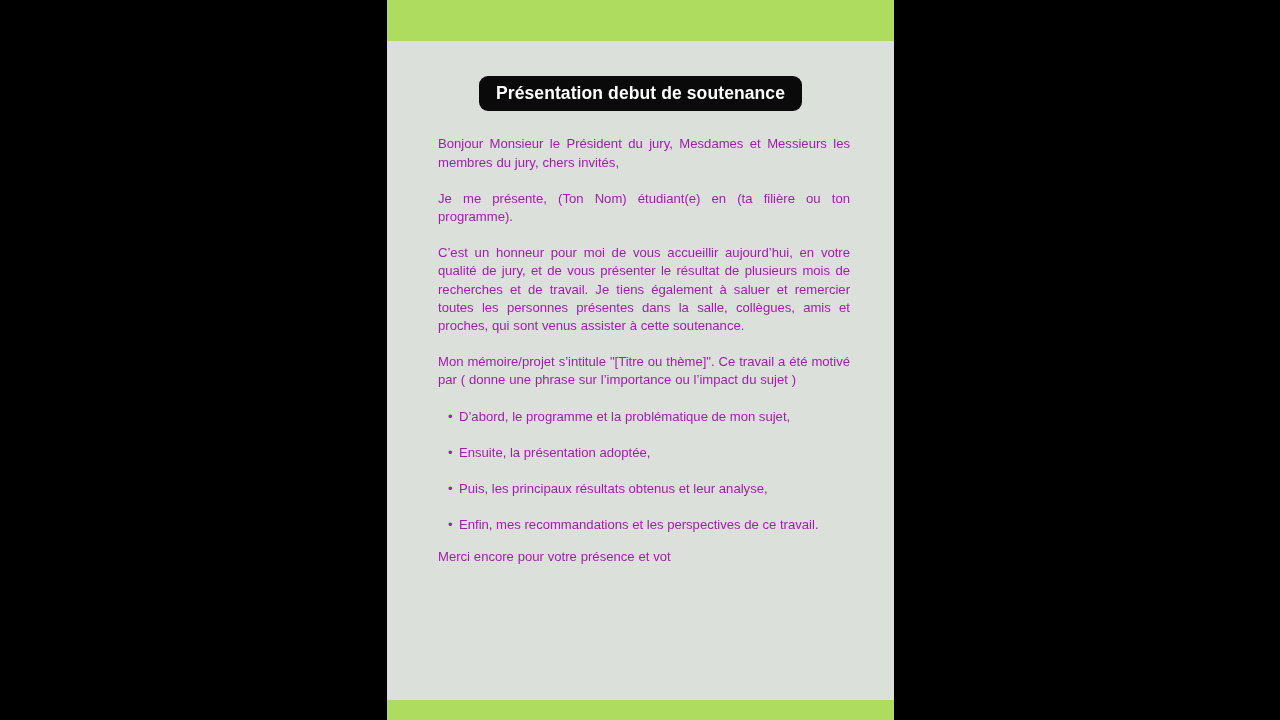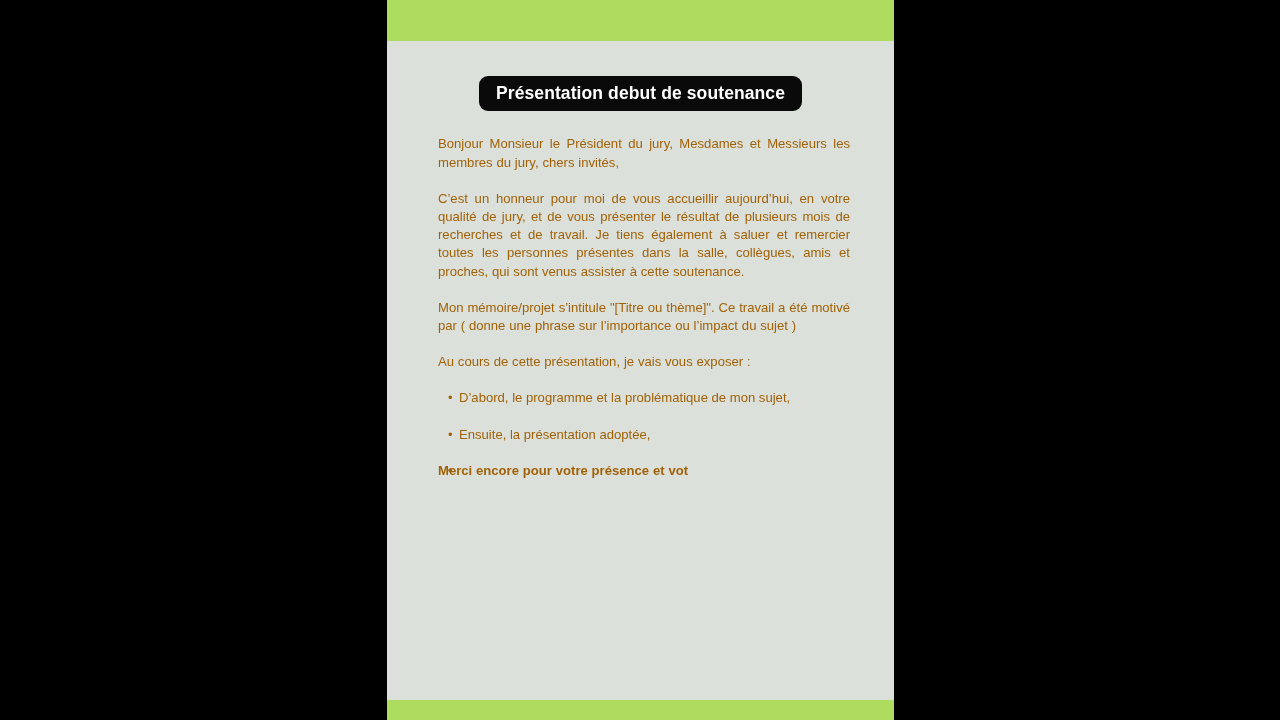--- a/index.html
+++ b/index.html
@@ -67,32 +67,32 @@
     padding: 8px 17px 9px 17px;
     border-radius: 9px;
     white-space: nowrap;
     line-height: 1.05;
   }
 
   
   .content {
     padding: 0 44px 0 51px;
     margin-top: 24px;
-    color: #a16207;
+    color: #a21caf;
     font-size: 13.1px;
     line-height: 18.2px;
   }
 
   .para {
     text-align: justify;
     text-justify: inter-word;
     margin: 0 0 18px 0;
     word-spacing: 0.2px;
   }
-  .para:last-child { margin-bottom: 18px; font-weight: bold; }
+  .para:last-child { margin-bottom: 18px; }
 
   .bullet-list {
     list-style: none;
     margin: 0 0 14px 0;
     padding: 0 0 0 12px;
   }
   .bullet-item {
     position: relative;
     padding-left: 9px;
     margin-bottom: 18px;
@@ -119,41 +119,43 @@
     <div class="doc-body">
 
       <div class="title-wrap">
         <div class="title-badge">Présentation debut de soutenance</div>
       </div>
 
       <div class="content">
 
         <p class="para">Bonjour Monsieur le Président du jury, Mesdames et Messieurs les membres du jury, chers invités,</p>
 
+        <p class="para">Je me présente, (Ton Nom) étudiant(e) en (ta filière ou ton programme).</p>
 
         <p class="para">C’est un honneur pour moi de vous accueillir aujourd’hui, en votre qualité de jury, et de vous présenter le résultat de plusieurs mois de recherches et de travail. Je tiens également à saluer et remercier toutes les personnes présentes dans la salle, collègues, amis et proches, qui sont venus assister à cette soutenance.</p>
 
         <p class="para">Mon mémoire/projet s’intitule "[Titre ou thème]". Ce travail a été motivé par ( donne une phrase sur l’importance ou l’impact du sujet )</p>
 
-        <p class="para">Au cours de cette présentation, je vais vous exposer :</p>
 
         <ul class="bullet-list">
           <li class="bullet-item">
             <span class="bullet-dot">•</span>
             <span>D’abord, le programme et la problématique de mon sujet,</span>
           </li>
           <li class="bullet-item">
             <span class="bullet-dot">•</span>
             <span>Ensuite, la présentation adoptée,</span>
           </li>
           <li class="bullet-item">
             <span class="bullet-dot">•</span>
+            <span>Puis, les principaux résultats obtenus et leur analyse,</span>
           </li>
           <li class="bullet-item">
             <span class="bullet-dot">•</span>
+            <span>Enfin, mes recommandations et les perspectives de ce travail.</span>
           </li>
         </ul>
 
 
         <p class="para">Merci encore pour votre présence et vot</p>
 
       </div>
     </div>
 
     <div class="accent-bar bottom"></div>

